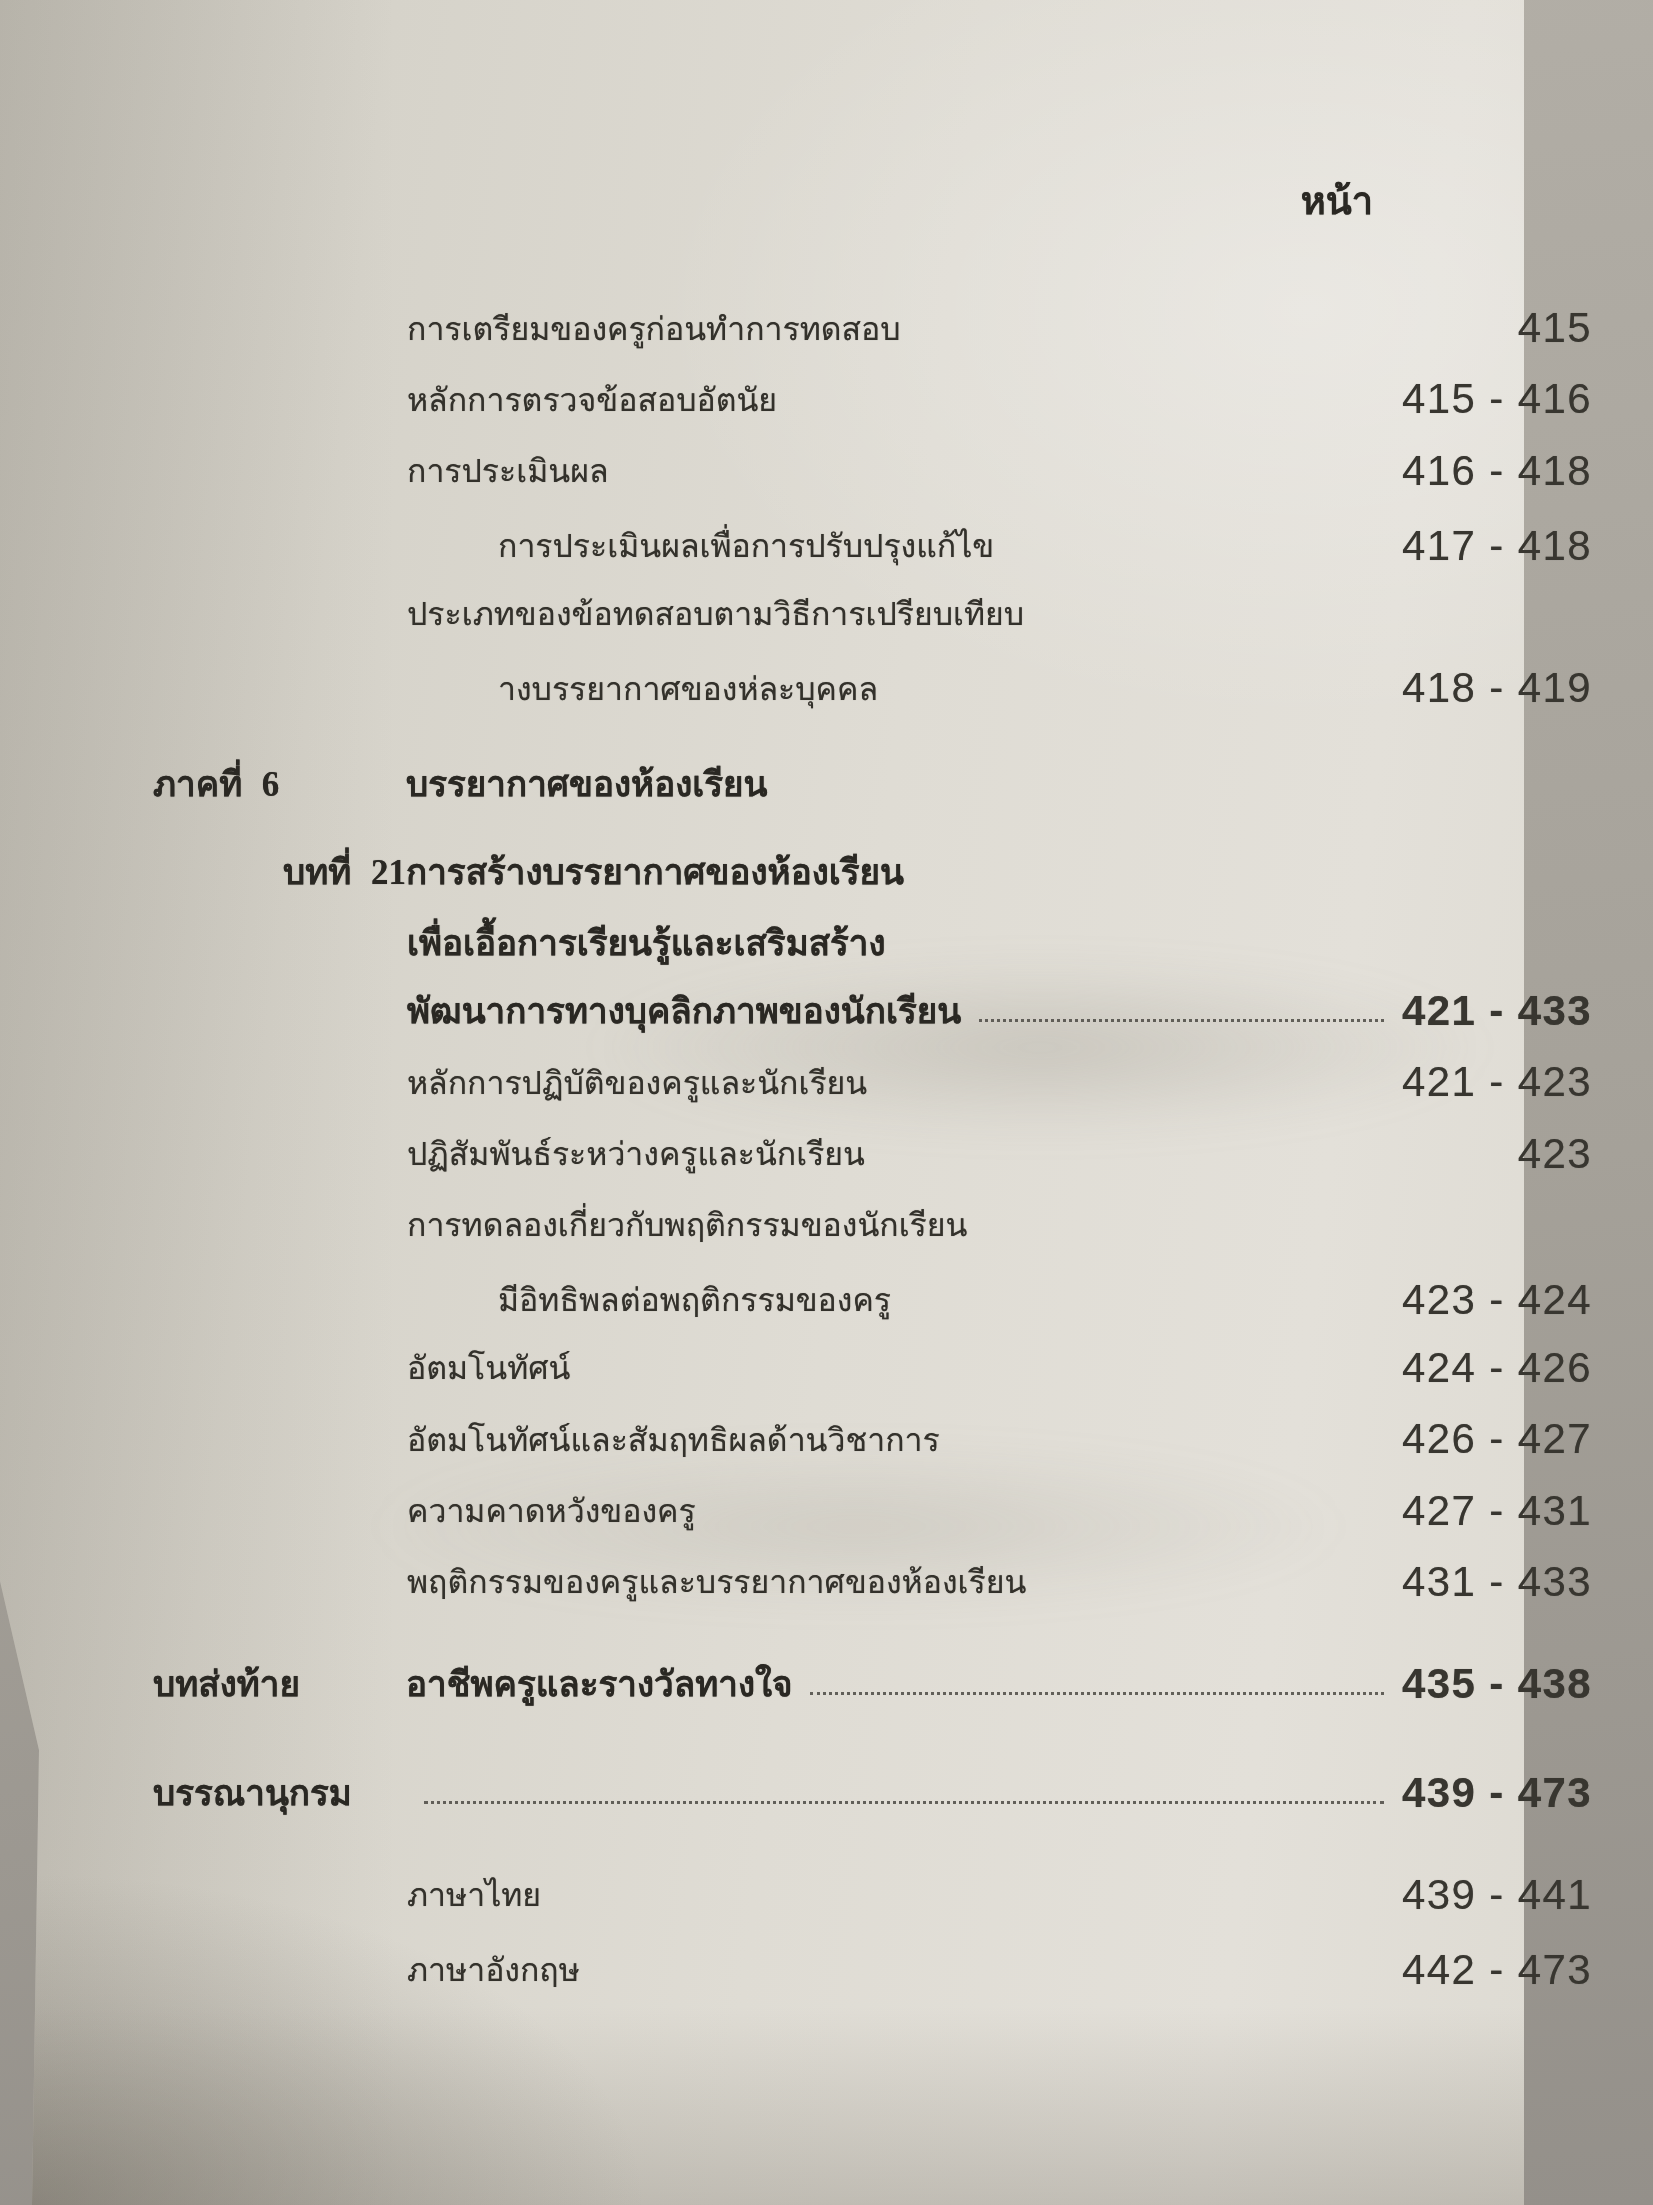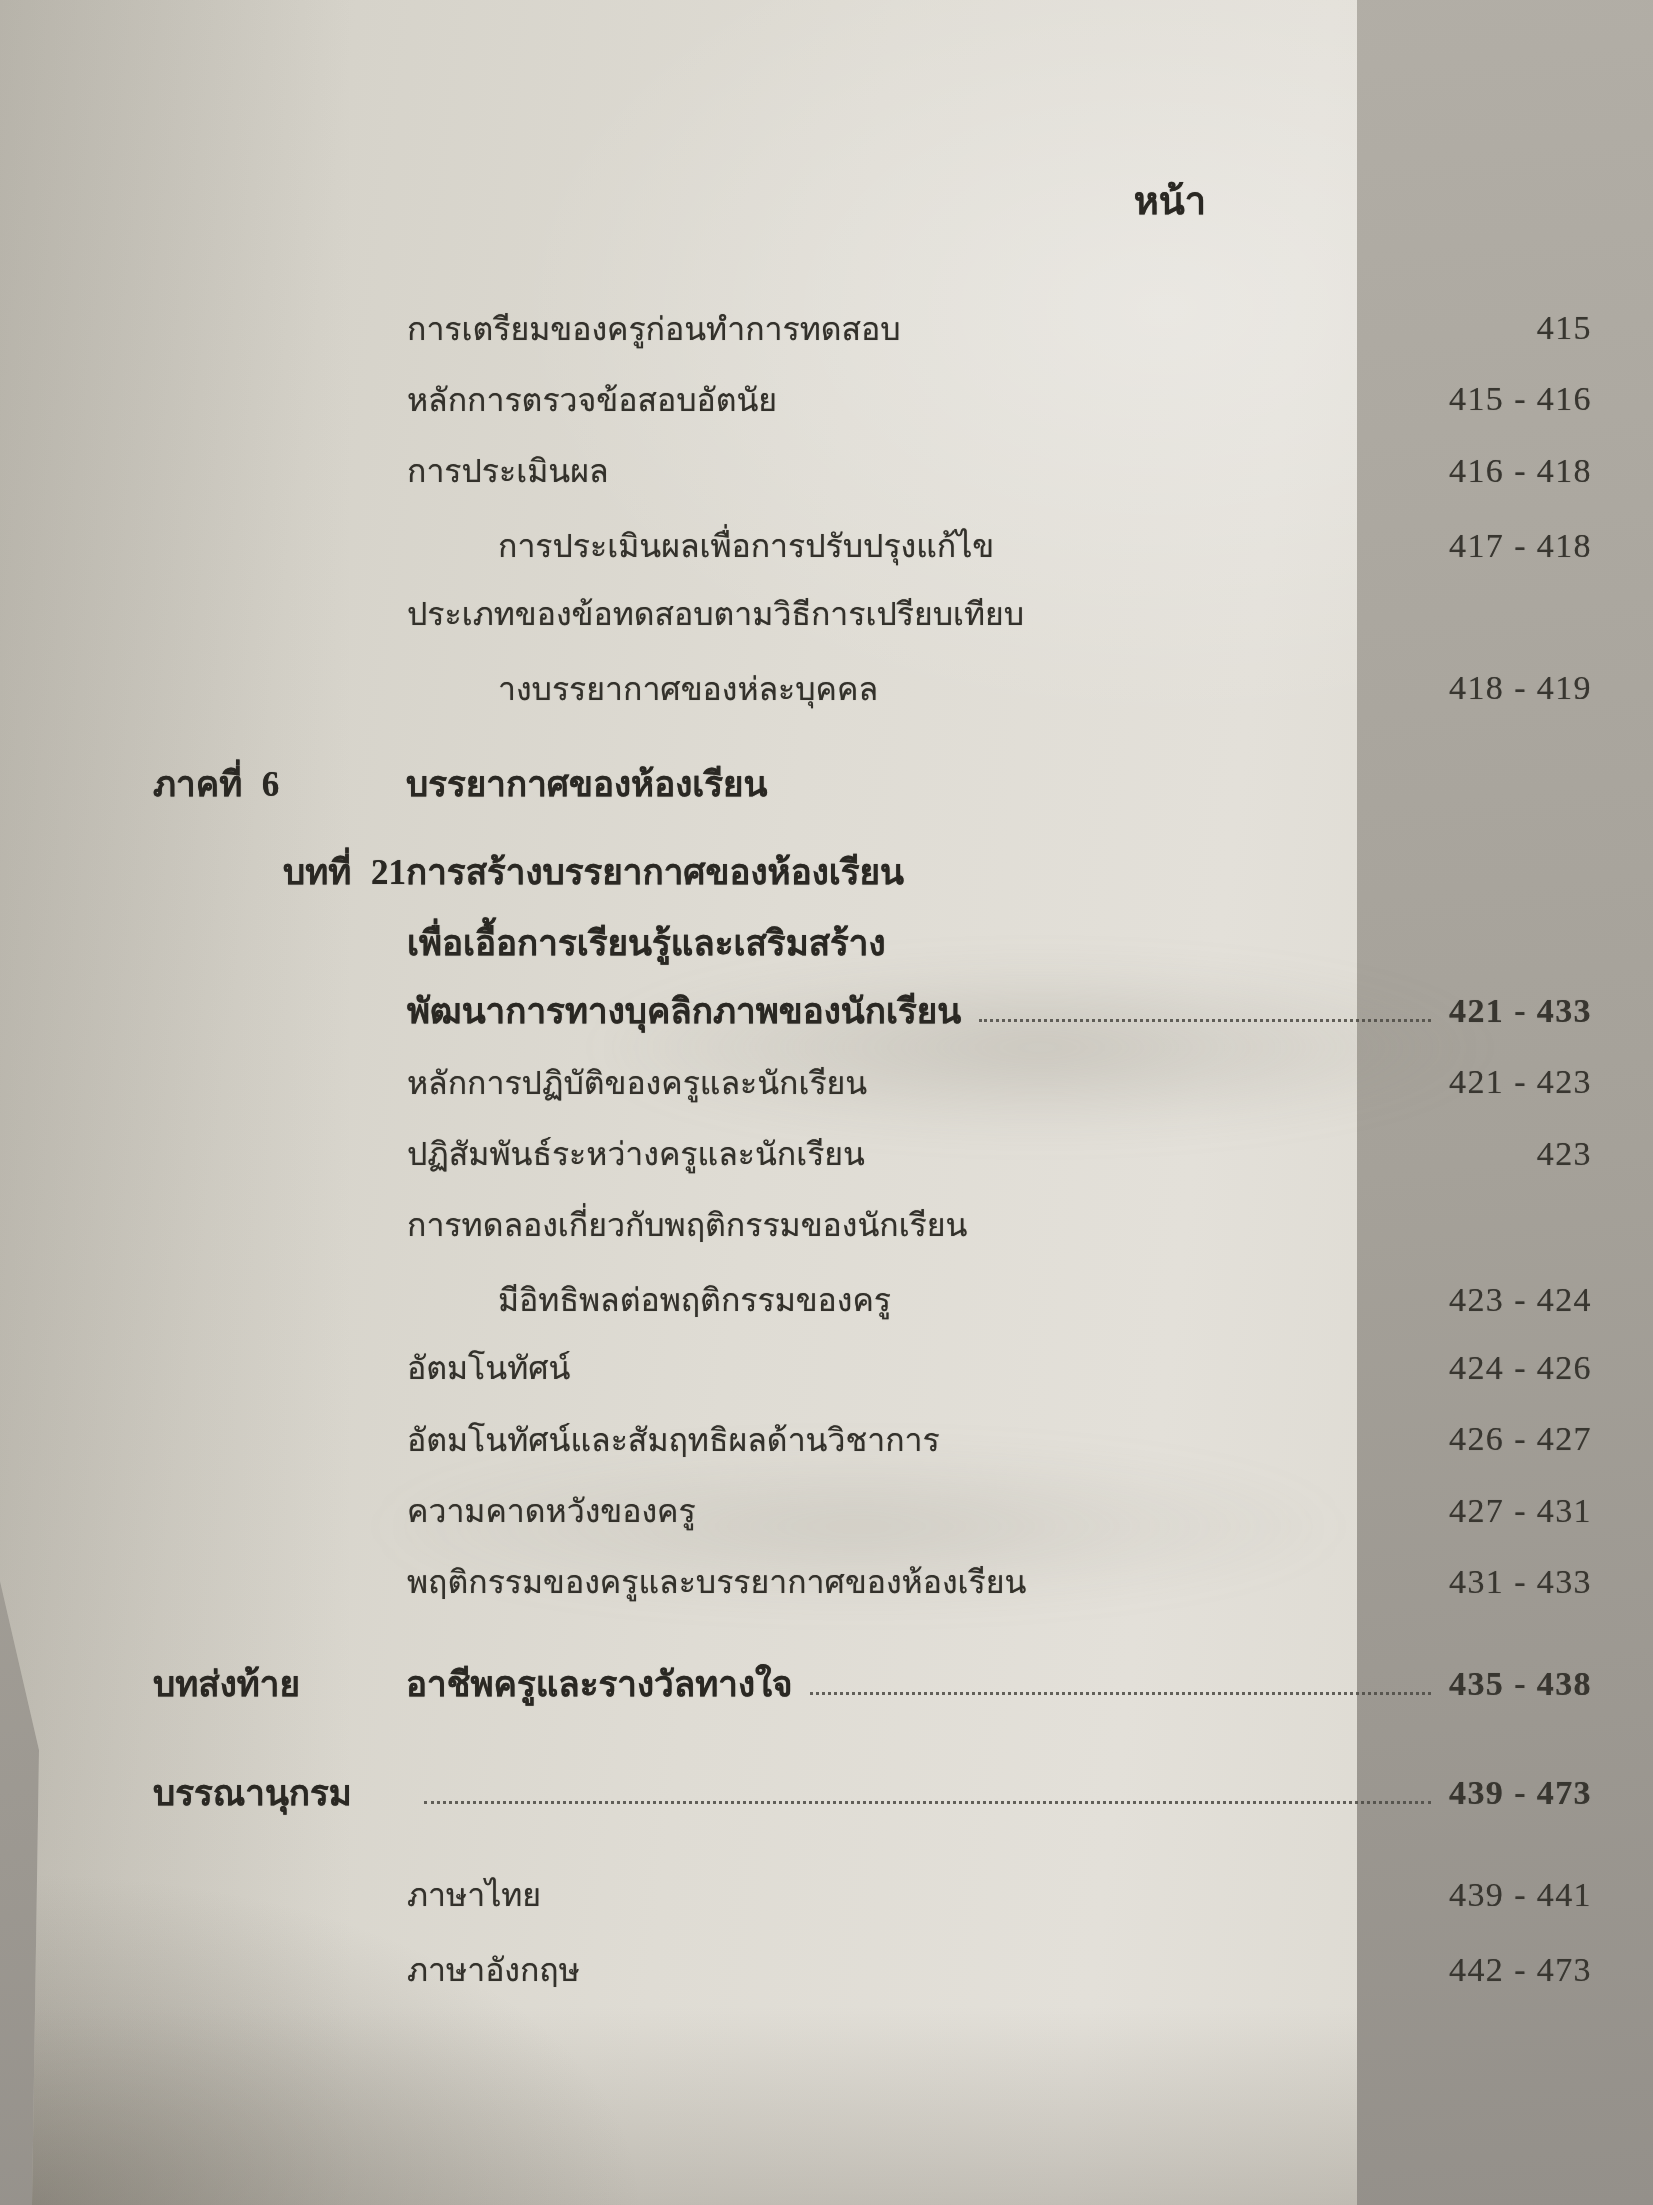--- a/index.html
+++ b/index.html
@@ -9,21 +9,21 @@
     font-family: "Liberation Serif", "DejaVu Serif", serif;
   }
   
   .surface {
     position: absolute; inset: 0;
     background: linear-gradient(175deg, #b3afa7 0%, #a5a199 55%, #94908a 100%);
   }
   
   .page {
     position: absolute; left: 0; top: 0;
-    width: 1357px; height: 2205px;
+    width: 1524px; height: 2205px;
     clip-path: polygon(0 0, 1654px 0, 1654px 2205px, 32px 2205px, 39px 1750px, 0px 1581px);
     background:
       radial-gradient(878px 473px at 2% 100%, rgba(94, 89, 80, 0.42), rgba(94,89,80,0) 70%),
       linear-gradient(to top, rgba(118, 112, 101, 0.30) 0%, rgba(118,112,101,0) 9%),
       linear-gradient(to right, rgba(118, 112, 101, 0.22) 0%, rgba(118,112,101,0) 26%),
       radial-gradient(1013px 642px at 86% 14%, rgba(255, 255, 255, 0.28), rgba(255,255,255,0) 65%),
       linear-gradient(97deg, #c9c6bd 0%, #d6d3ca 22%, #dfdcd4 55%, #e3e0d9 82%, #dedbd3 100%);
   }
   
   .ghost {
@@ -87,22 +87,22 @@
   .leader {
     flex: 1 1 auto;
     min-width: 41px;
     border-bottom: 3.4px dotted #4c4a44;
     position: relative; top: 9.5px;
     margin: 0 17.6px;
     opacity: 0.85;
   }
   .pages {
     flex: 0 0 auto;
-    font-family: Liberation Serif, serif;
-    font-size: 34px;
+    font-family: Liberation Sans, sans-serif;
+    font-size: 42px;
     letter-spacing: 1.4px;
     color: #383630;
     text-shadow: 0 0 0.7px rgba(50, 48, 42, 0.55);
   }
   
   .row-entry + .row-entry        { margin-top: 3.4px; align-items: center;  }
   .row-entry + .row-subentry     { margin-top: 6.8px; }
   .row-part                      { margin-top: 27px; }
   .row-chapter                   { margin-top: 20px; text-align: right; }
   .row-chapter + .row-chapter-cont { margin-top: 3.4px; }

